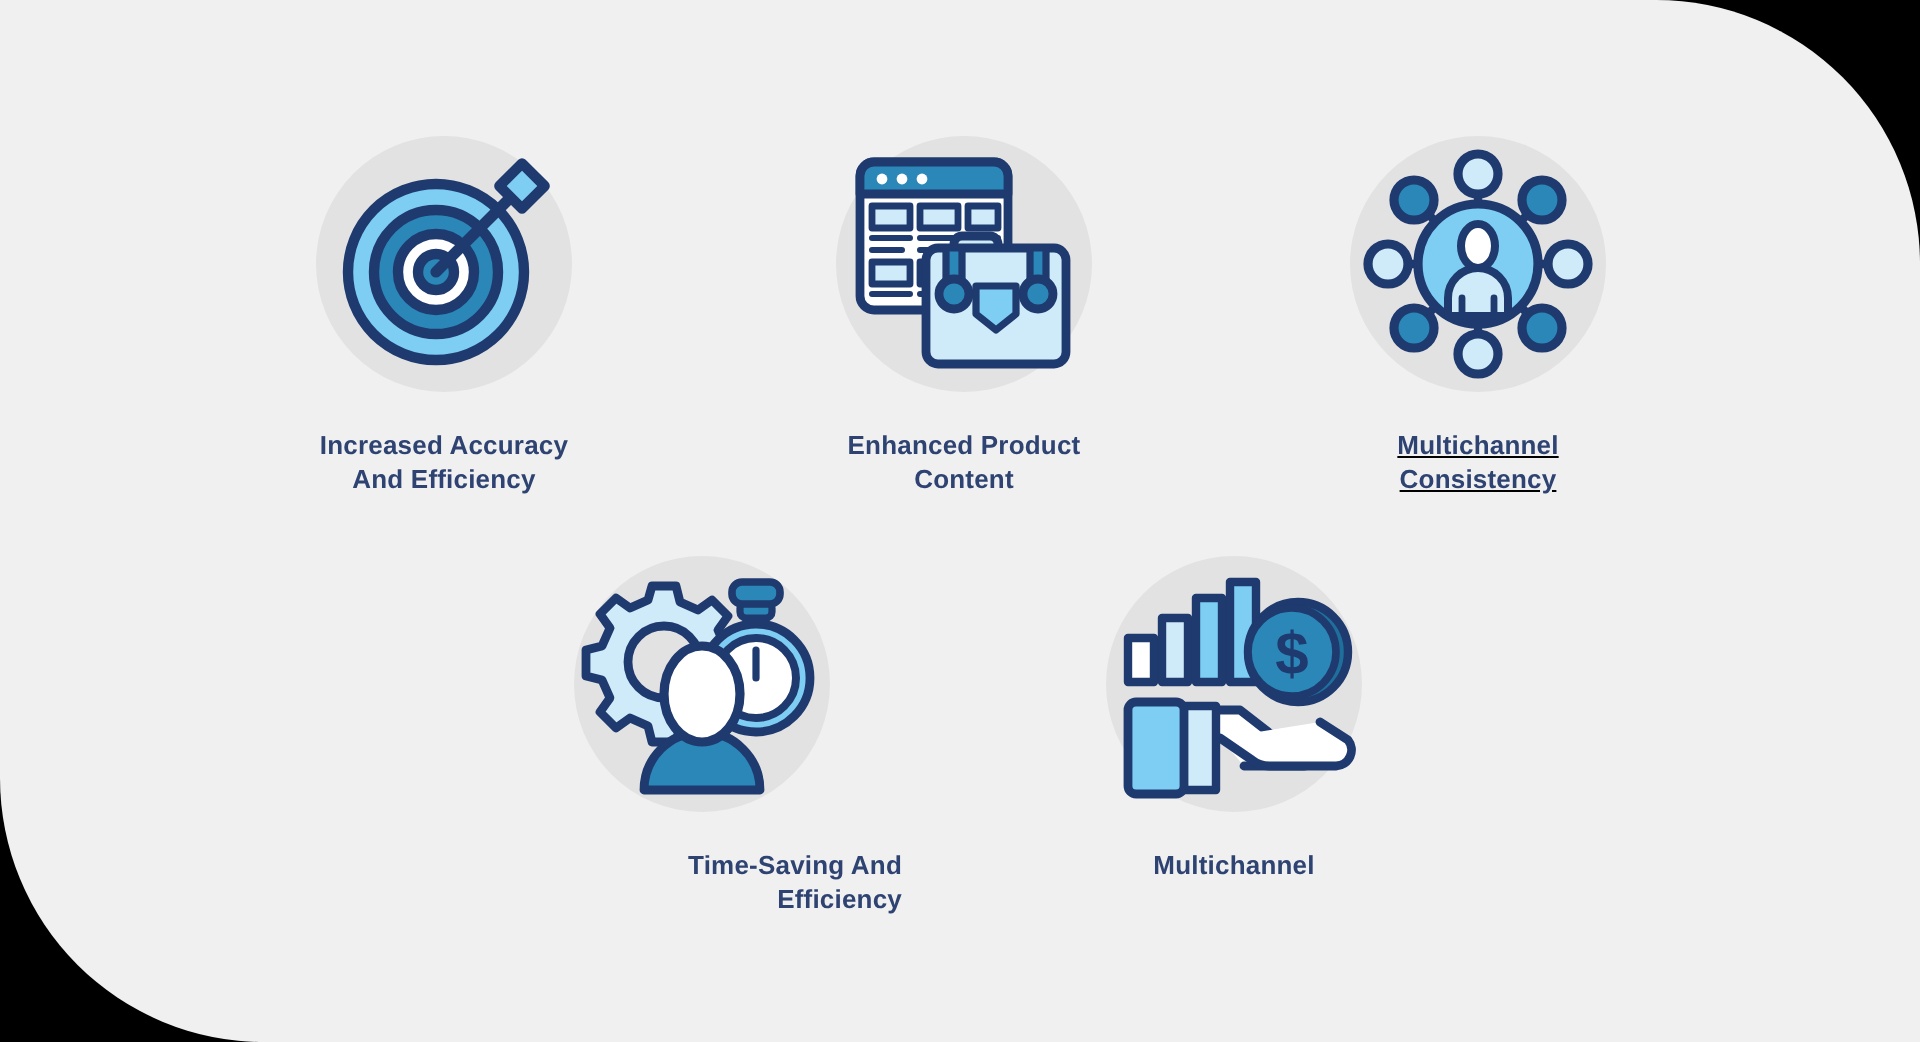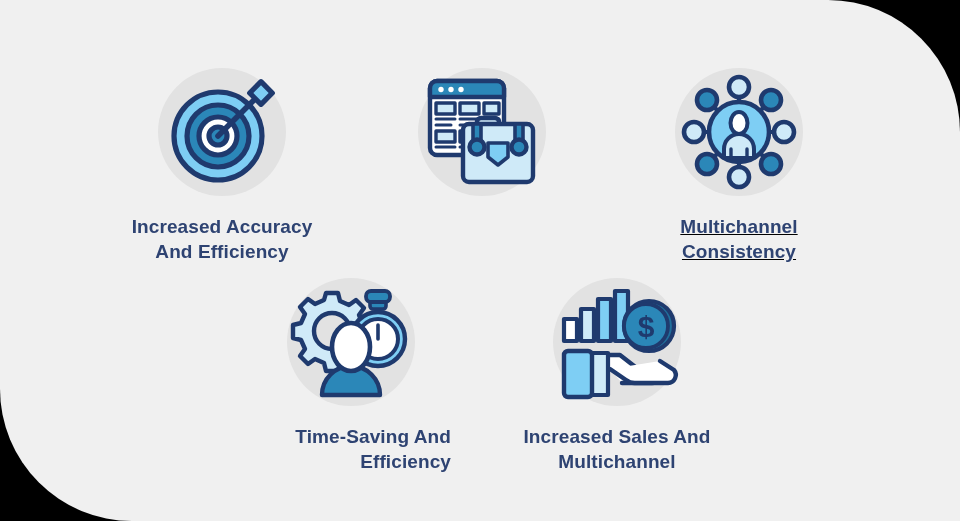--- a/index.html
+++ b/index.html
@@ -58,21 +58,21 @@
   }
 
   .glyph {
     position: relative;
     width: 130px;
     height: 130px;
   }
 
   .label {
     margin-top: 12px;
-    font-size: 19px;
+    font-size: 13px;
     font-weight: bold;
     line-height: 1.32;
     color: #2e4372;
     letter-spacing: 0.1px;
   }
 
   
   .c0 { left: 122px;  top: 62px; }
   .c1 { left: 382px;  top: 62px; }
   .c2 { left: 639px;  top: 62px; text-decoration: underline; }
@@ -139,20 +139,24 @@
               <rect x="46" y="57" width="70" height="58" rx="6" fill="#cfeaf8"></rect>
               <rect x="56" y="57" width="8" height="22" fill="#2b87b8" stroke-width="3.6"></rect>
               <rect x="98" y="57" width="8" height="22" fill="#2b87b8" stroke-width="3.6"></rect>
               <circle cx="60" cy="80" r="7.5" fill="#2b87b8"></circle>
               <circle cx="102" cy="80" r="7.5" fill="#2b87b8"></circle>
               <path d="M71 76 h20 v14 l-10 8 l-10 -8 Z" fill="#7ecef4" stroke-width="3.6"></path>
             </g>
           </svg>
         </div>
       </div>
+      <div class="label">
+        <div>Enhanced Product</div>
+        <div>Content</div>
+      </div>
     </div>
 
     <div class="card c2">
       <div class="icon-wrap">
         <div class="disc"></div>
         <div class="glyph">
           <svg viewBox="0 0 130 130" width="130" height="130">
             <g stroke="#1f3a6e" stroke-width="4.6" stroke-linejoin="round" stroke-linecap="round">
               <g stroke-width="4.2">
                 <path d="M65 65 L65 22 M65 65 L65 108 M65 65 L22 65 M65 65 L108 65
@@ -229,19 +233,18 @@
               <path d="M46 78 h22 l18 14 h14 a7 7 0 0 1 0 14 H70" fill="#ffffff" stroke-width="4.4"></path>
               <path d="M58 92 l16 11 a14 14 0 0 0 9 3 h33 a8 8 0 0 0 6 -13 l-14 -9" fill="#ffffff" stroke-width="4.4"></path>
 
               <rect x="38" y="76" width="18" height="42" fill="#cfeaf8"></rect>
               <rect x="12" y="74" width="28" height="46" rx="4" fill="#7ecef4" stroke-width="4.4"></rect>
             </g>
           </svg>
         </div>
       </div>
       <div class="label">
-        <div>Increased Sales And</div>
         <div>Multichannel</div>
       </div>
     </div>
 
   </div>
 </div>
 
 </body></html>

